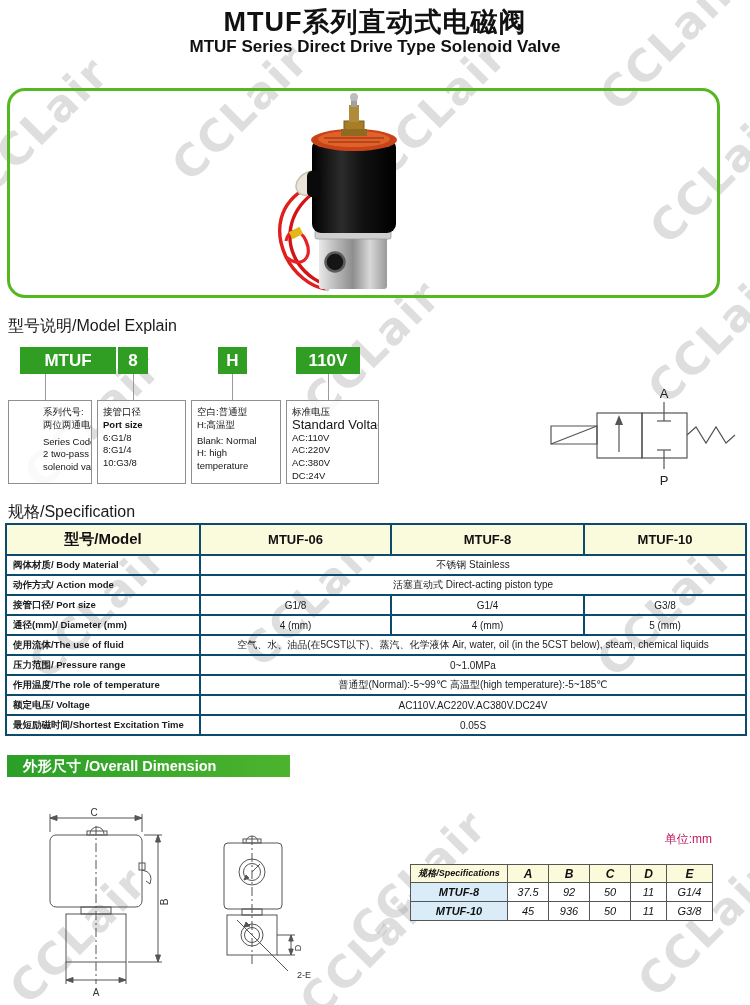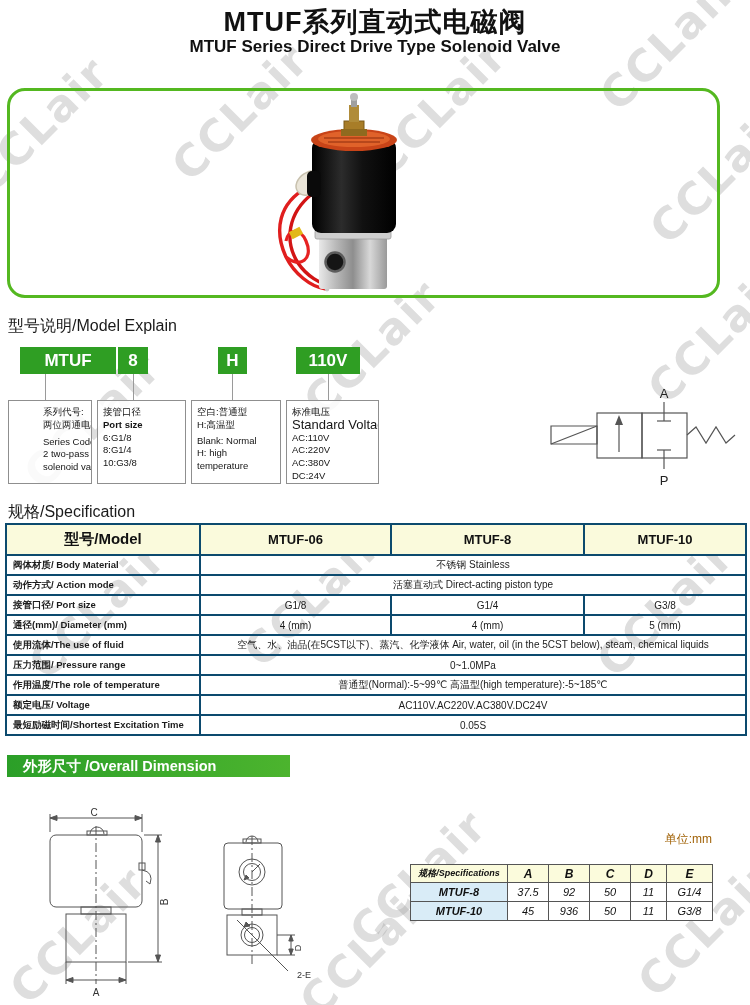--- a/index.html
+++ b/index.html
@@ -36,21 +36,21 @@
   .spec thead th{background:#fafadc;height:29px;}
   .spec th.c0{font-size:15px;font-weight:bold;}
   .spec th.cm{font-size:13px;font-weight:bold;margin-top:28px;}
   .spec td.lbl{font-size:9.5px;font-weight:bold;text-align:left;padding-left:6px;height:18px;color:#1c1c1c;}
   .spec td.val{font-size:10px;text-align:center;color:#1c1c1c;}
   
   .banner{left:7px;top:755px;width:283px;height:22px;box-sizing:border-box;
     background:linear-gradient(90deg,#2b9f28,#4cb42e);color:#fff;font-size:14.5px;
     font-weight:bold;line-height:22px;padding-left:16px;}
   
-  .unit{font-size:12px;color:#a16207;width:82px;text-align:right;}
+  .unit{font-size:12px;color:#be185d;width:82px;text-align:right;}
   table.dim{border-collapse:collapse;table-layout:fixed;width:302px;}
   .dim th,.dim td{border:1px solid #555;text-align:center;overflow:hidden;padding:0;}
   .dim thead th{background:#fbfbdc;height:17px;}
   .dim th.s{font-size:9px;font-weight:bold;}
   .dim th.l{font-size:12px;font-weight:bold;}
   .dim td{height:18px;font-size:11px;}
   .dim td.m{background:#d9ecf7;font-weight:bold;}
   svg{display:block;}
 </style>
 </head>

